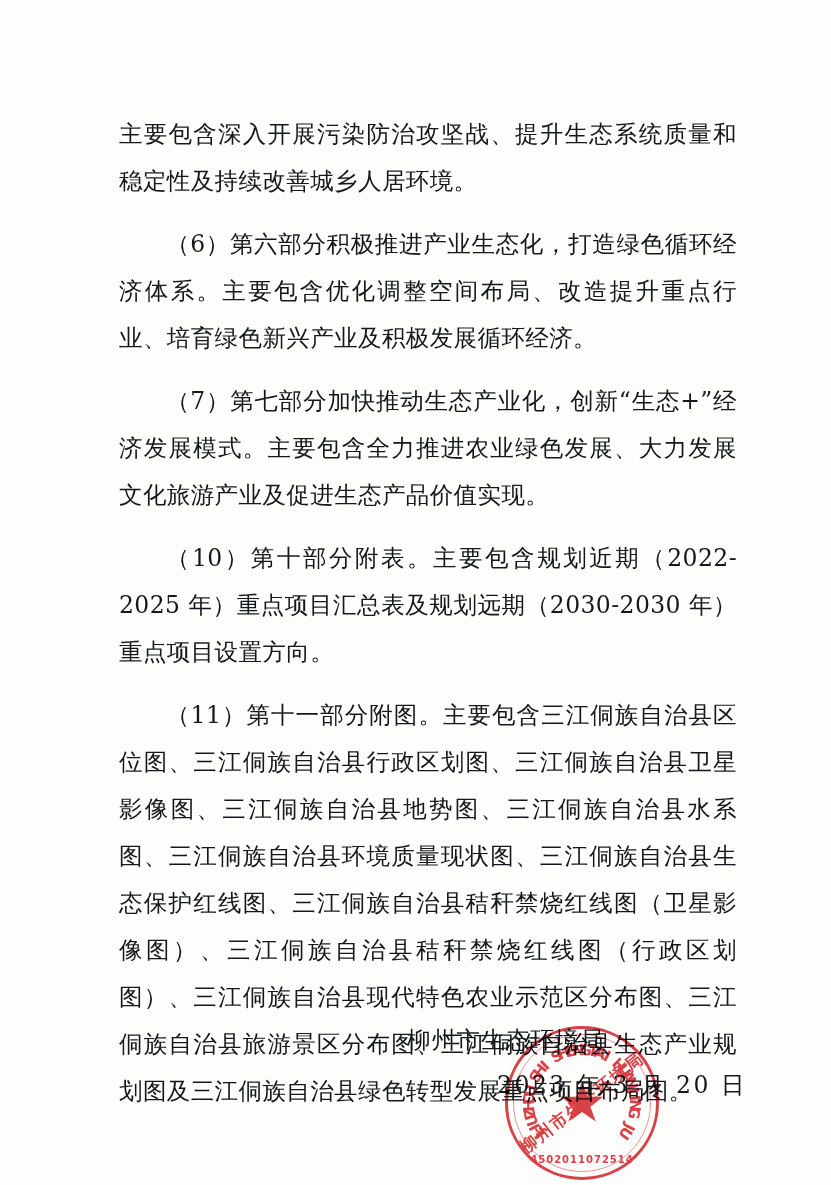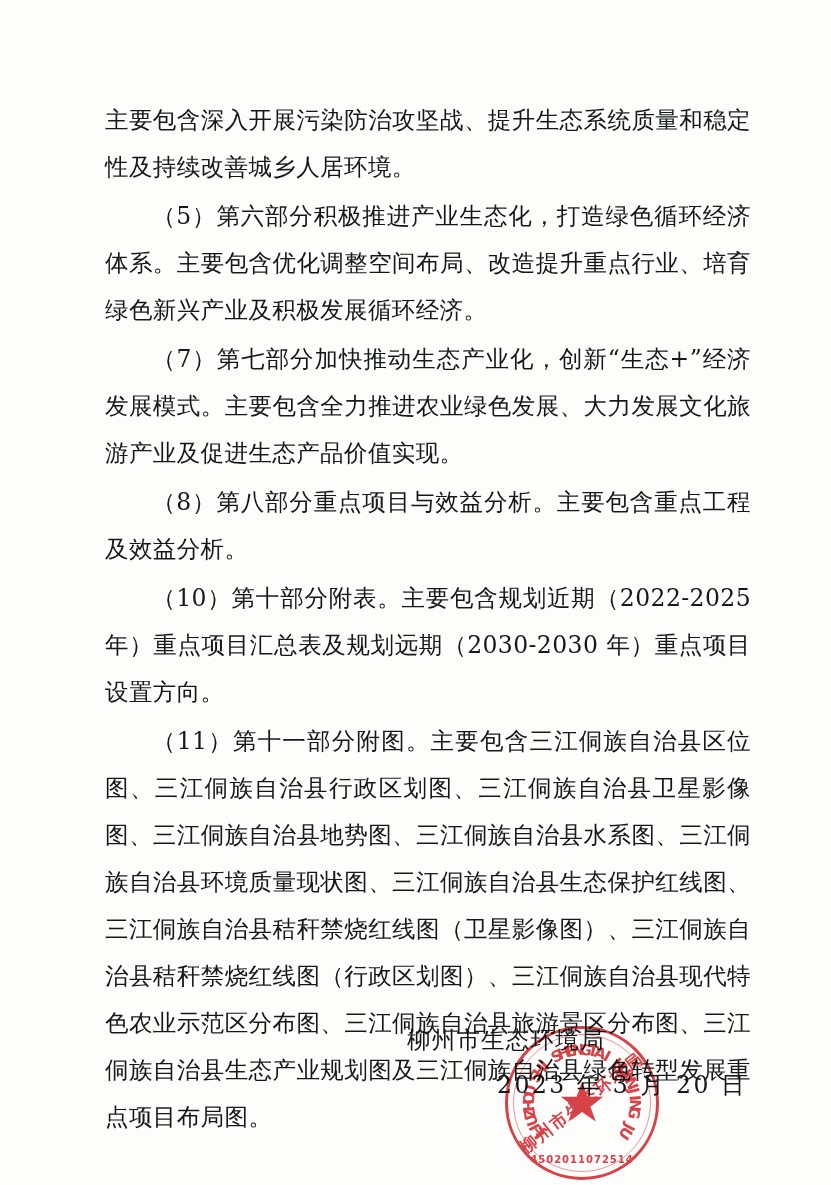--- a/index.html
+++ b/index.html
@@ -24,21 +24,21 @@
   }
   .doc-body {
     font-size: 23.5px;
     line-height: 47px;
     color: #15171a;
     letter-spacing: 0.4px;
     text-align: justify;
     text-justify: inter-ideograph;
   }
   .para {
-    margin: 2px;
+    margin: 16px;
     padding: 0;
     text-align: justify;
     text-justify: inter-ideograph;
   }
   .para.indent {
     text-indent: 47px;
   }
   .sign-block {
     position: absolute;
     right: 84px;
@@ -128,23 +128,22 @@
     letter-spacing: 2px;
   }
 </style>
 </head>
 <body>
 
 <div class="page">
 
   <div class="doc-body">
     <p class="para">主要包含深入开展污染防治攻坚战、提升生态系统质量和稳定性及持续改善城乡人居环境。</p>
-    <p class="para indent">（5）第六部分积极推进产业生态化，打造绿色循环经济体系。主要包含优化调整空间布局、改造提升重点行业、培育绿色新兴产业及积极发展循环经济。</p>
+    <p class="para indent">（6）第六部分积极推进产业生态化，打造绿色循环经济体系。主要包含优化调整空间布局、改造提升重点行业、培育绿色新兴产业及积极发展循环经济。</p>
     <p class="para indent">（7）第七部分加快推动生态产业化，创新“生态+”经济发展模式。主要包含全力推进农业绿色发展、大力发展文化旅游产业及促进生态产品价值实现。</p>
-    <p class="para indent">（8）第八部分重点项目与效益分析。主要包含重点工程及效益分析。</p>
     <p class="para indent">（10）第十部分附表。主要包含规划近期（2022-2025 年）重点项目汇总表及规划远期（2030-2030 年）重点项目设置方向。</p>
     <p class="para indent">（11）第十一部分附图。主要包含三江侗族自治县区位图、三江侗族自治县行政区划图、三江侗族自治县卫星影像图、三江侗族自治县地势图、三江侗族自治县水系图、三江侗族自治县环境质量现状图、三江侗族自治县生态保护红线图、三江侗族自治县秸秆禁烧红线图（卫星影像图）、三江侗族自治县秸秆禁烧红线图（行政区划图）、三江侗族自治县现代特色农业示范区分布图、三江侗族自治县旅游景区分布图、三江侗族自治县生态产业规划图及三江侗族自治县绿色转型发展重点项目布局图。</p>
   </div>
 
   <div class="sign-block">
     <div class="sign-line">柳州市生态环境局</div>
     <div class="sign-date">2023 年 3 月 20 日</div>
   </div>
 
   <div class="seal">

